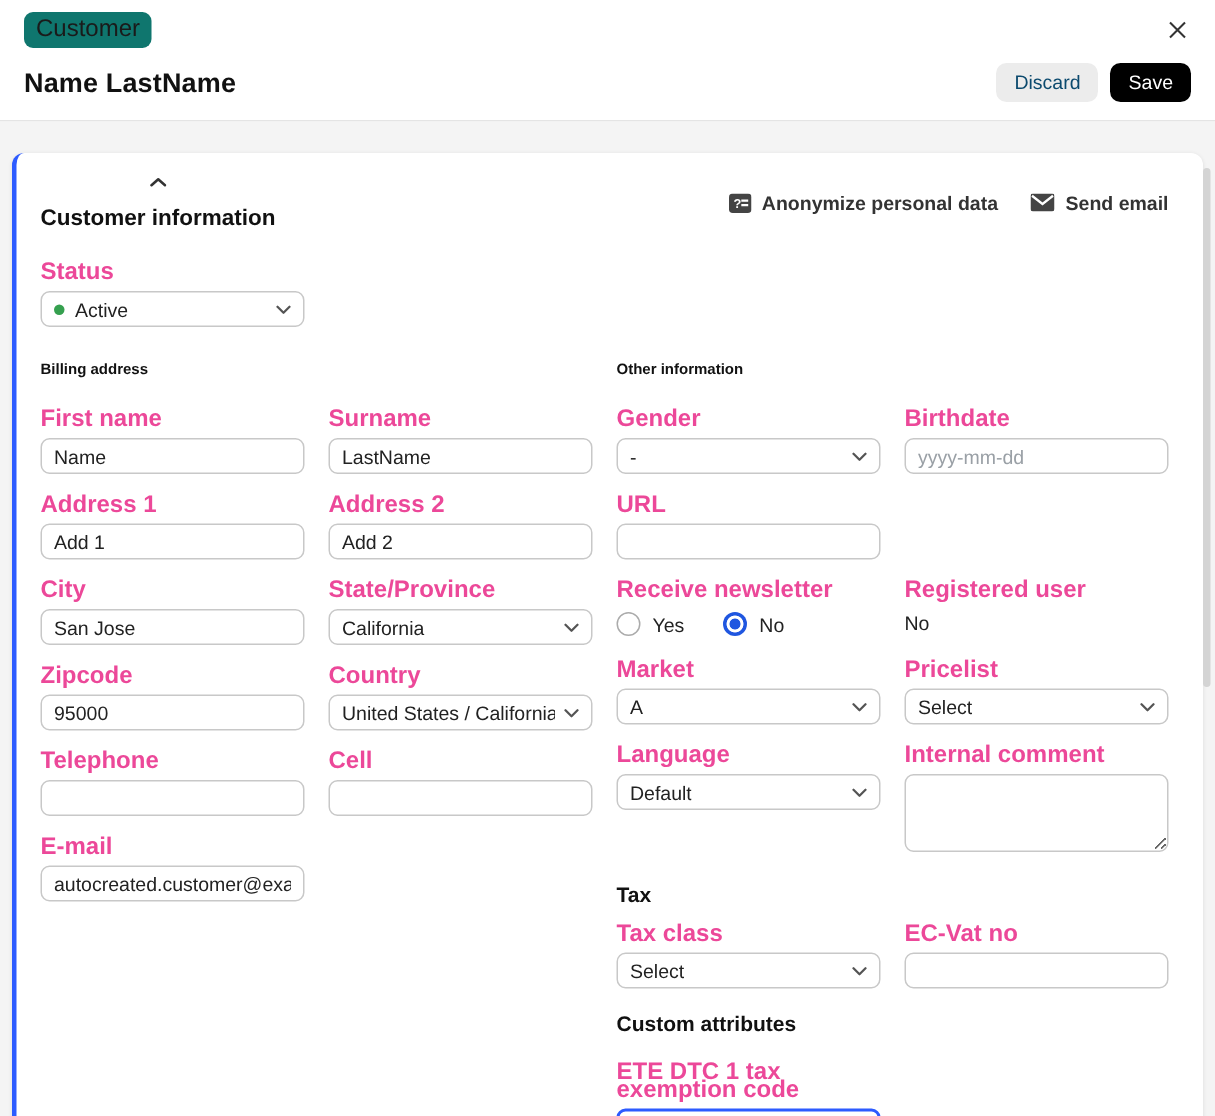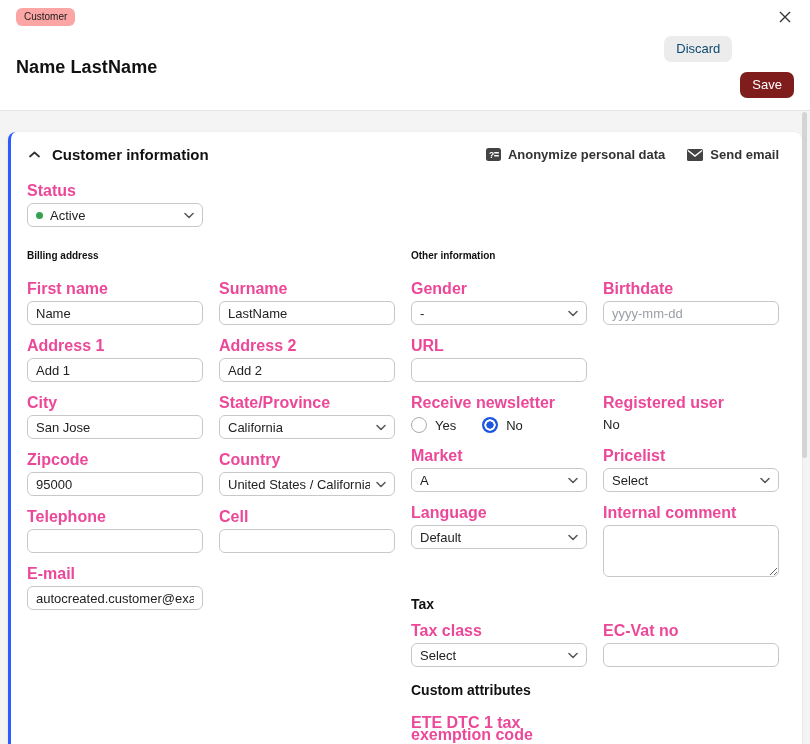--- a/index.html
+++ b/index.html
@@ -10,55 +10,55 @@
     color: #1a1a1a;
     position: relative;
   }
 
   
   .topbar {
     display: flex; justify-content: space-between; align-items: center;
     padding: 8px 16px 0 16px;
   }
   .chip {
-    display: inline-block; background: #fca5a5; border-radius: 6px;
-    font-size: 10px; color: #1a1a1a; padding: 4px 8px; line-height: 1;
+    display: inline-block; background: #0f766e; border-radius: 6px;
+    font-size: 16px; color: #1a1a1a; padding: 4px 8px; line-height: 1;
   }
   .close-btn {
     background: none; border: none; cursor: pointer; padding: 2px;
     display: flex; align-items: center;
   }
 
   .titlebar {
     display: flex; justify-content: space-between; align-items: center;
     padding: 10px 16px 12px 16px;
   }
   .page-title { font-size: 18px; font-weight: 700; color: #111; letter-spacing: .1px; }
   .titlebar .actions { display: flex; gap: 8px; }
   .btn {
     border: none; border-radius: 7px; height: 26px; padding: 0 12px;
     font-family: inherit; font-size: 13px; cursor: pointer; line-height: 26px;
   }
   .btn-discard { background: #ececec; color: #0c4a6e; }
-  .btn-save    { background: #7f1d1d; color: #ffffff; margin-top: 36px; }
+  .btn-save    { background: #000000; color: #ffffff; }
 
   .divider { height: 1px; background: #e4e4e4; }
 
   
   .main {
     background: #f4f4f4; height: 666px; padding: 21px 8px 9px 8px;
   }
   .card {
     background: #ffffff; border-radius: 8px; border-left: 3px solid #2d5bff;
     box-shadow: 0 1px 3px rgba(0,0,0,.10);
     padding: 14px 23px 28px 16px; min-height: 636px;
   }
 
   .card-head { display: flex; justify-content: space-between; align-items: center; }
-  .card-head-left { display: flex; align-items: center; gap: 10px; }
+  .card-head-left { display: flex; align-items: center; gap: 10px; flex-direction: column; }
   .collapse-btn { background: none; border: none; cursor: pointer; padding: 2px; display: flex; }
   .panel-title { font-size: 15px; font-weight: 700; color: #111; }
   .head-actions { display: flex; align-items: center; gap: 22px; }
   .head-action {
     display: flex; align-items: center; gap: 7px; background: none; border: none;
     font-family: inherit; font-size: 13px; font-weight: 600; color: #333; cursor: pointer;
   }
 
   
   .field-label {

